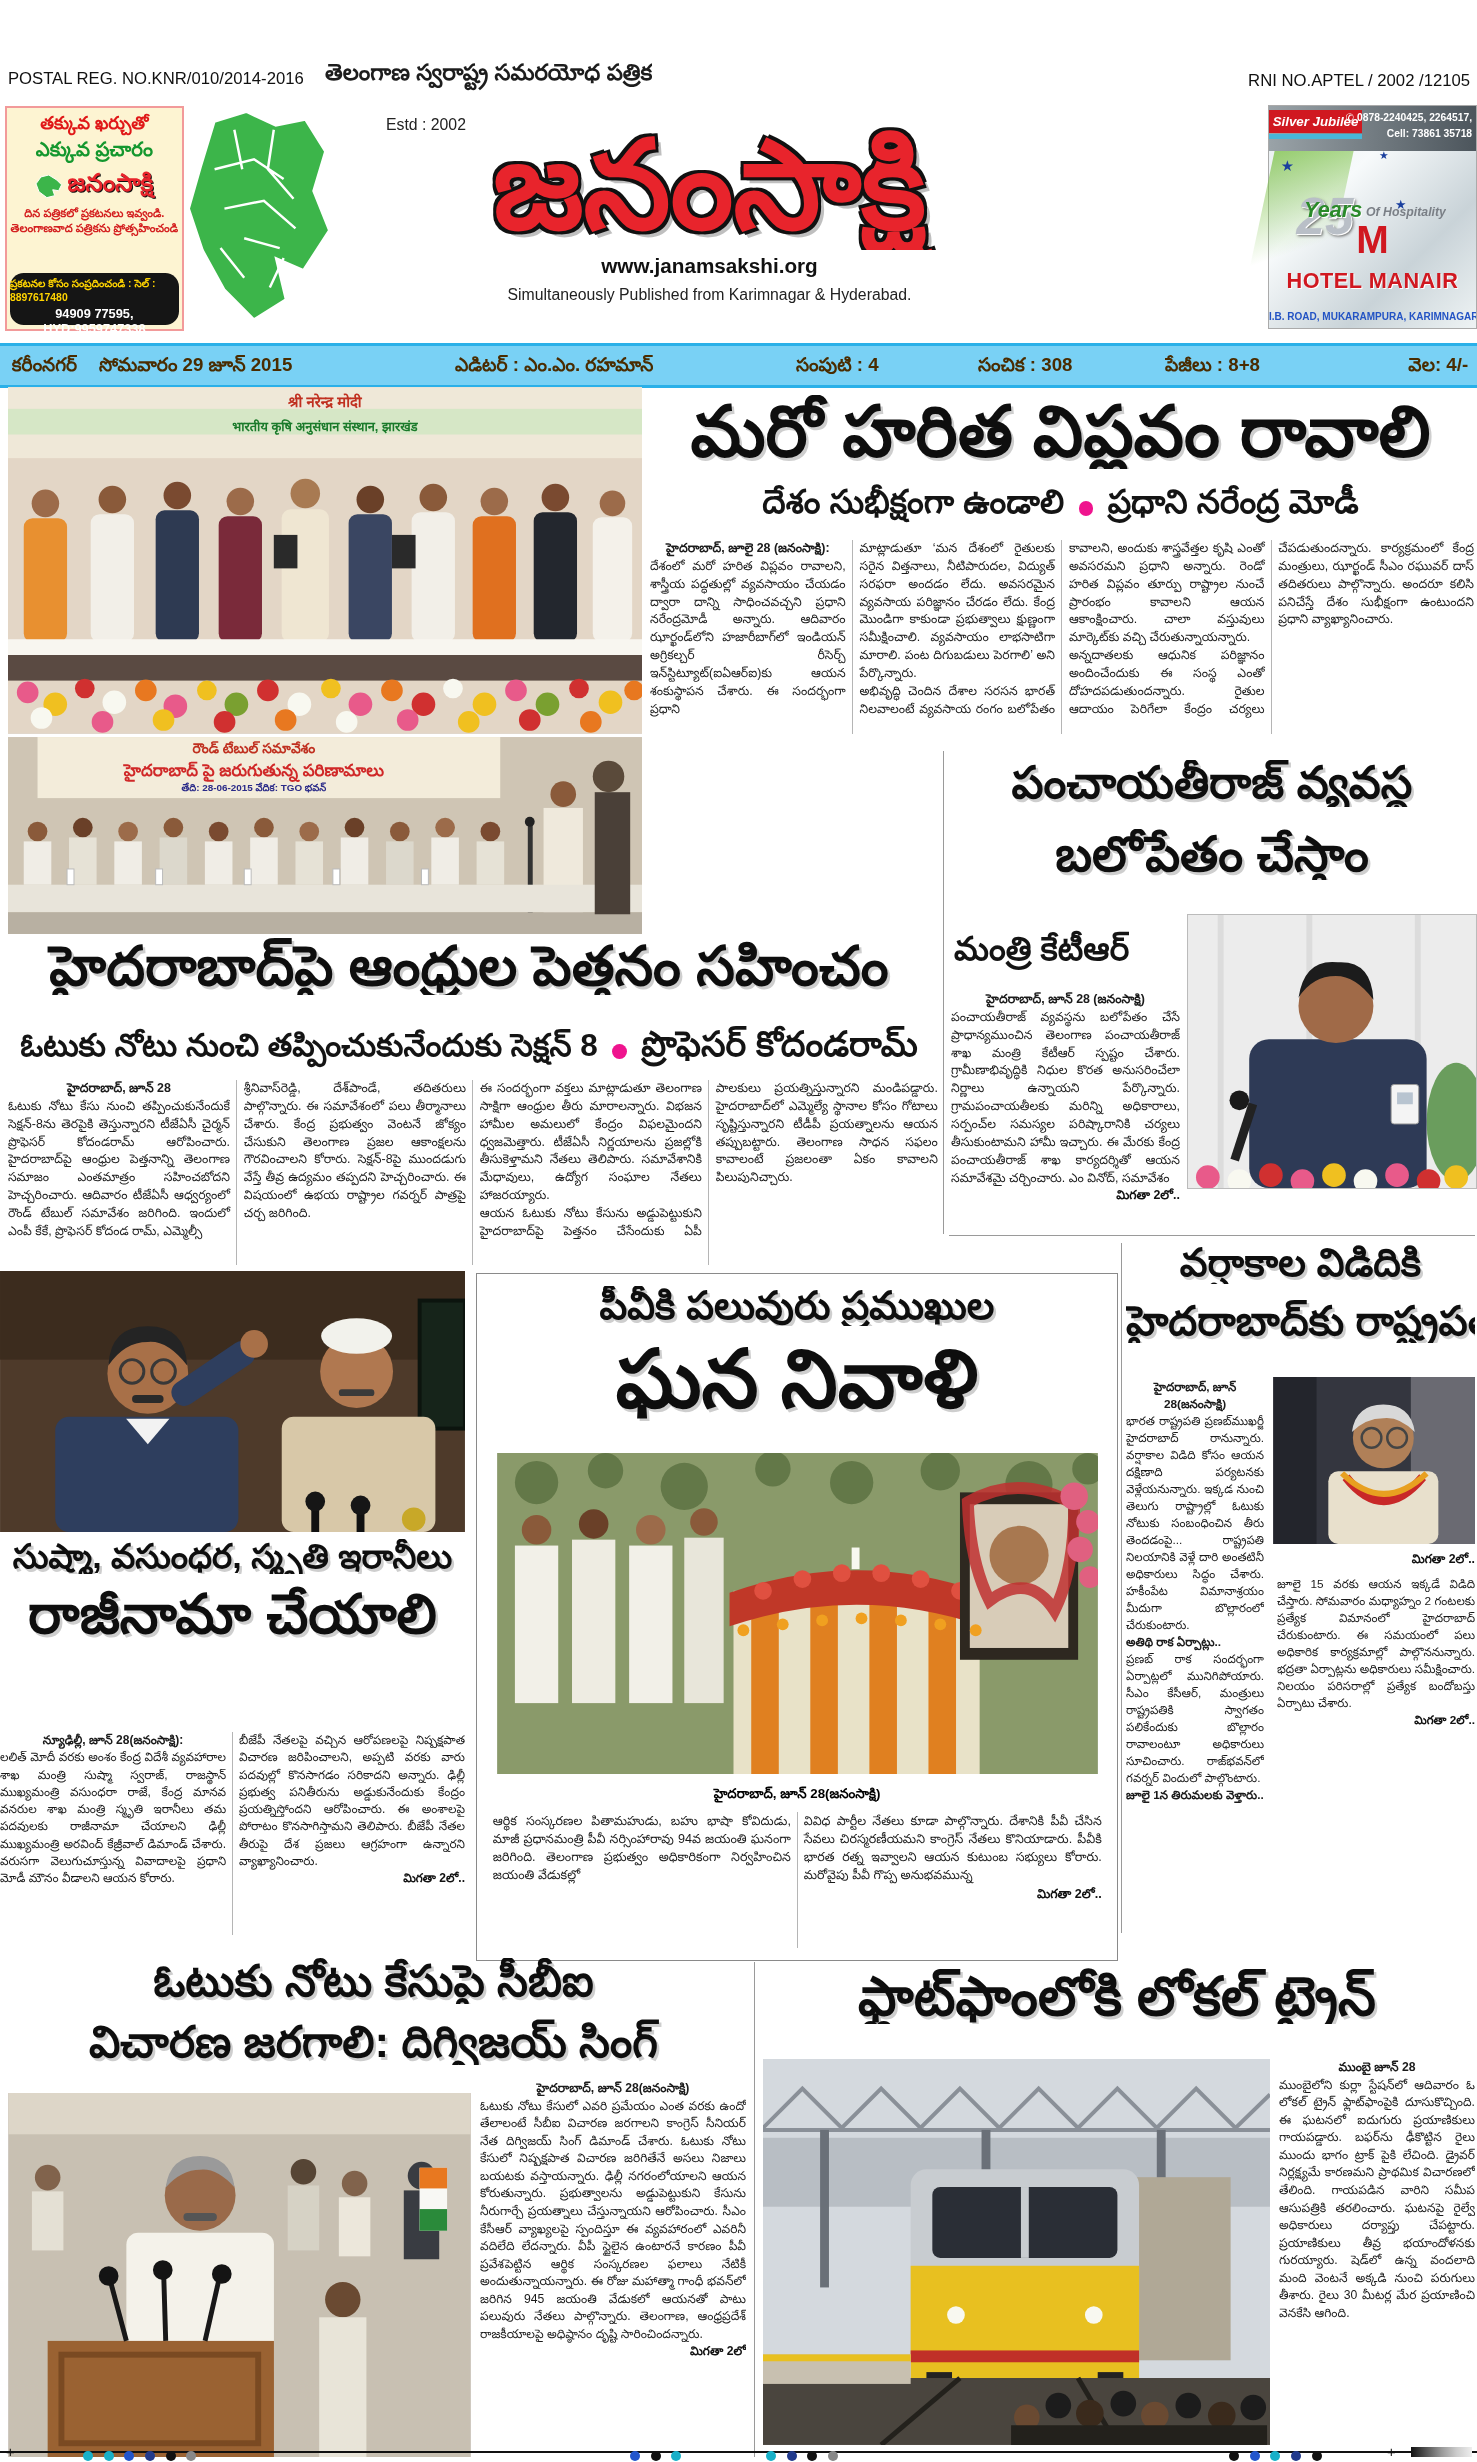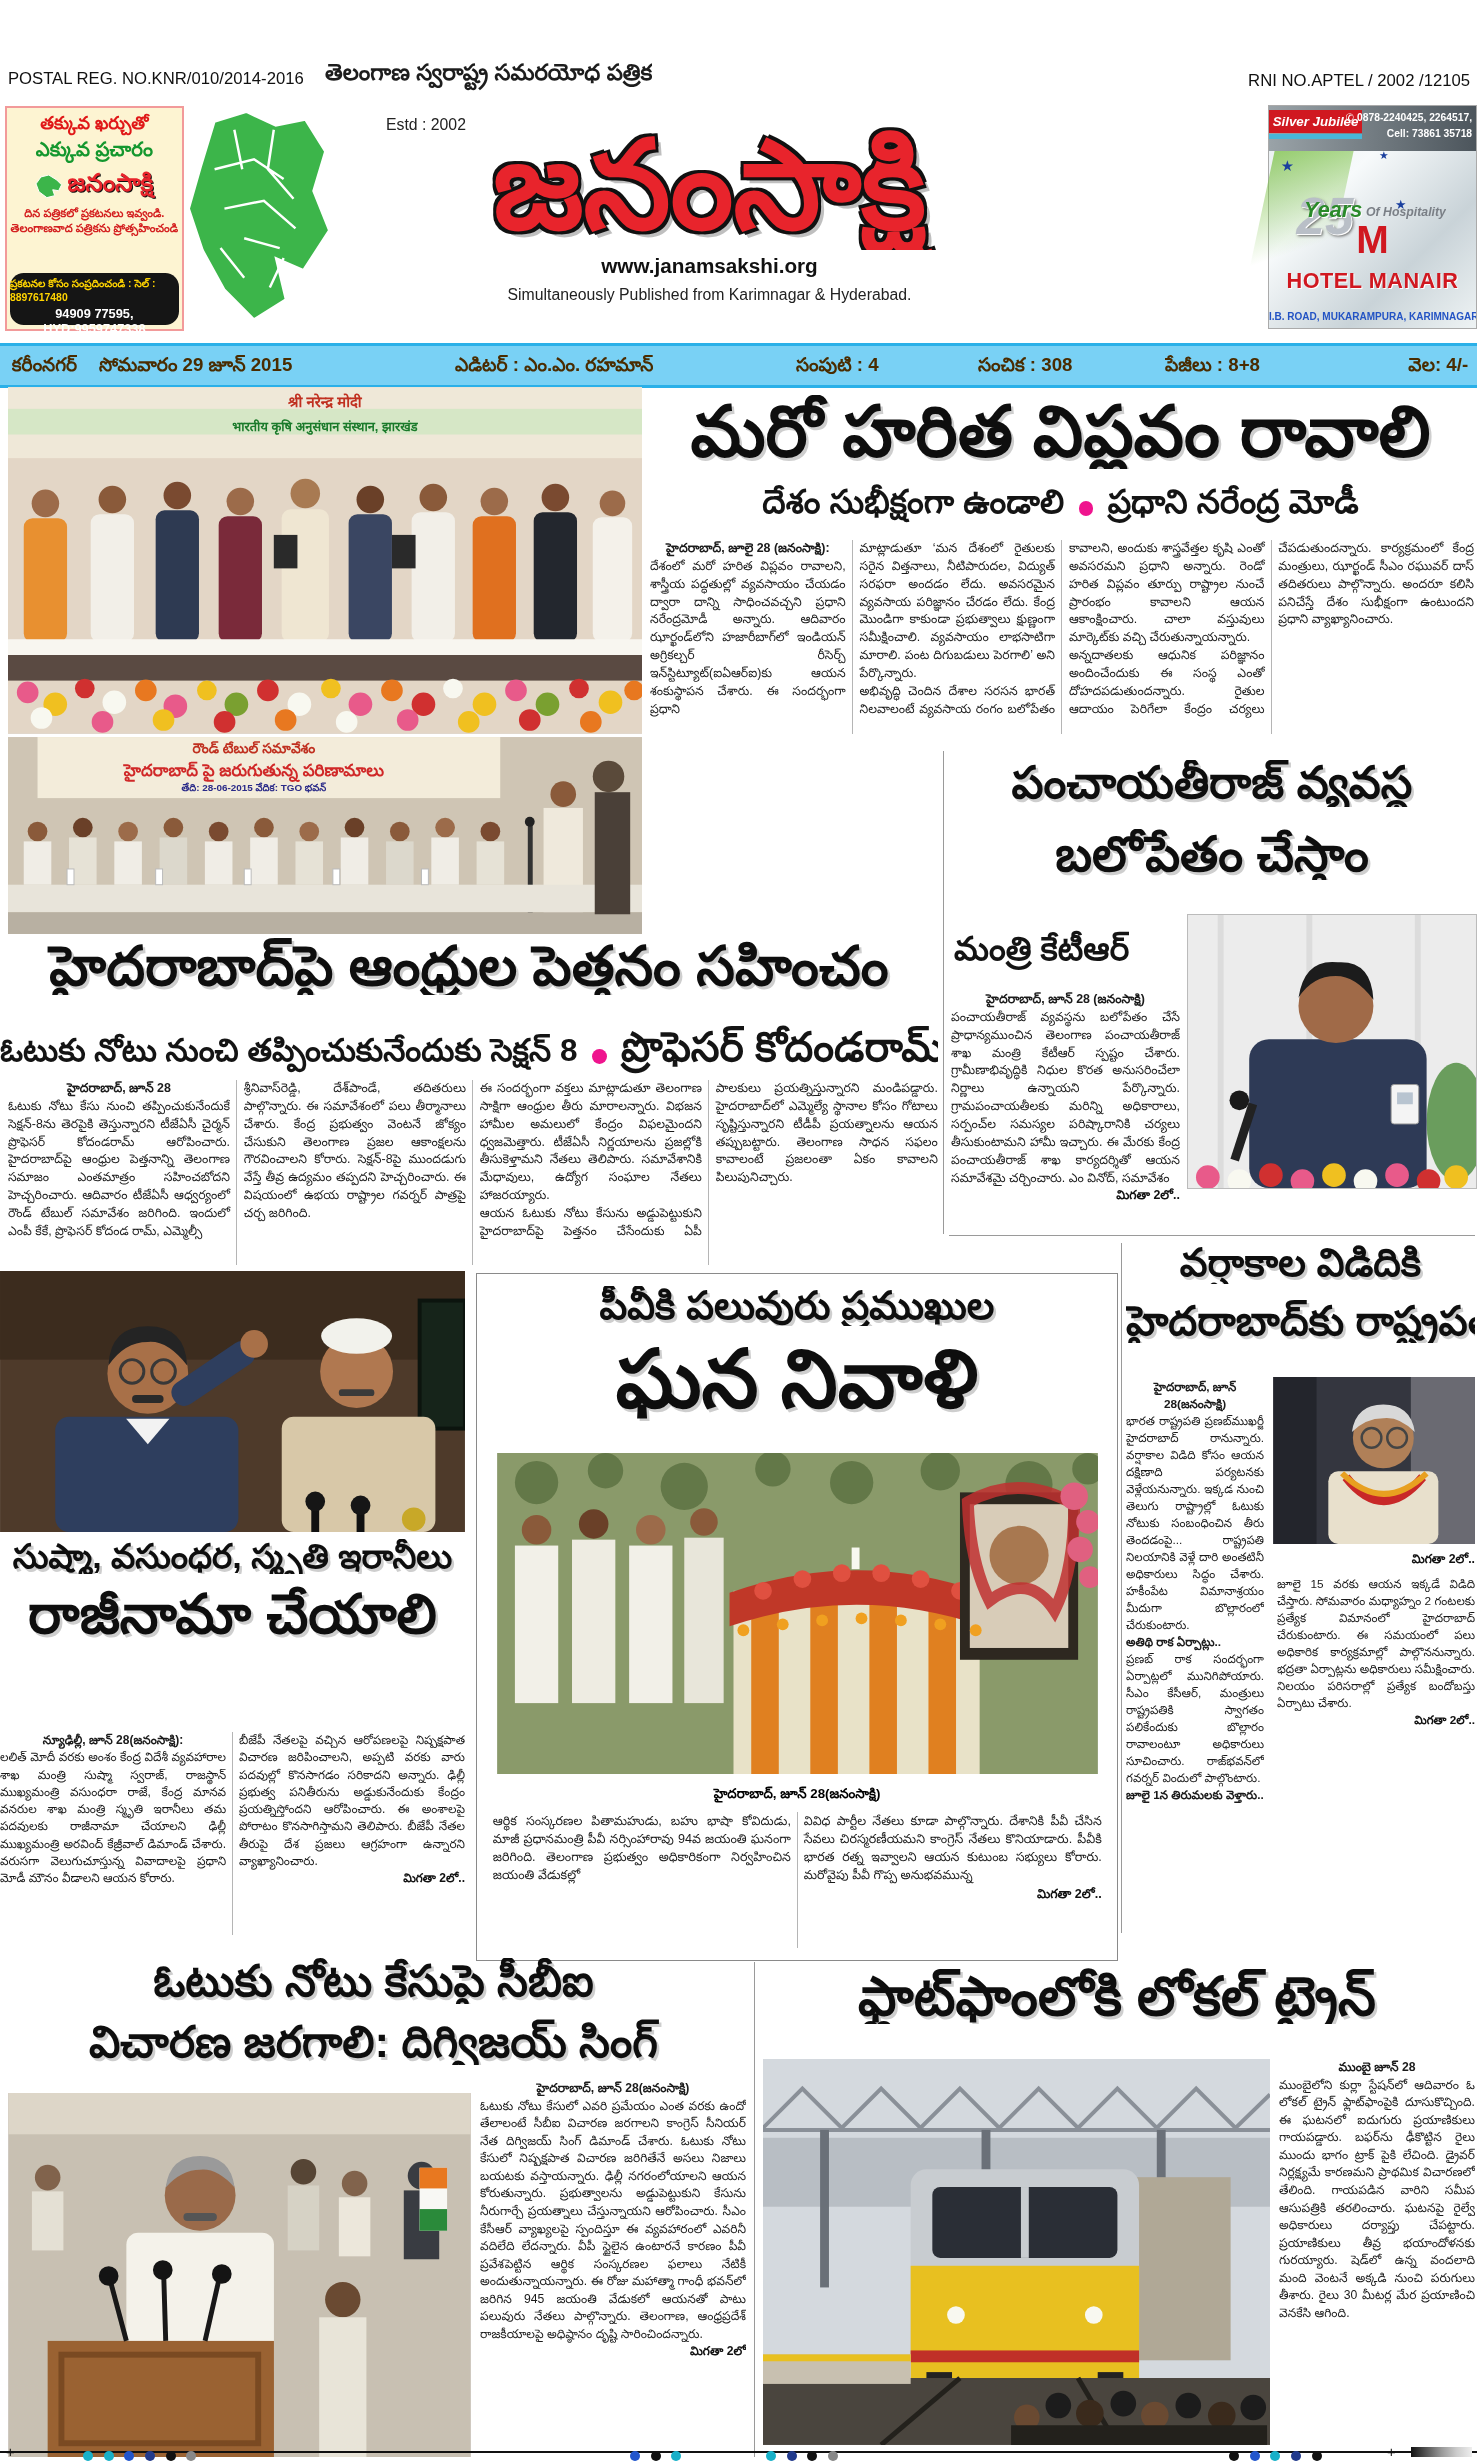--- a/index.html
+++ b/index.html
@@ -216,21 +216,21 @@
     </svg>
     <div class="ovl" style="left:39px;top:3.9px;width:414px;text-align:center;color:#c03020;font-size:13.8px;">రౌండ్ టేబుల్ సమావేశం</div>
     <div class="ovl" style="left:39px;top:23.6px;width:414px;text-align:center;color:#d02828;font-size:16.7px;">హైదరాబాద్ పై జరుగుతున్న పరిణామాలు</div>
     <div class="ovl" style="left:39px;top:45px;width:414px;text-align:center;color:#2a2a88;font-size:9.9px;">తేది: 28-06-2015  వేదిక: TGO భవన్</div>
   </div>
 
   <div class="abs hl nowrap" style="left:0px;top:938px;width:938px;font-size:55px;">హైదరాబాద్‌పై ఆంధ్రుల పెత్తనం సహించం</div>
   <div class="abs nowrap" style="left:0px;top:1024px;width:938px;text-align:center;">
     <span class="sub" style="font-size:31.5px;">ఓటుకు నోటు నుంచి తప్పించుకునేందుకు సెక్షన్ 8</span>
     <span class="bullet"></span>
-    <span class="sub" style="font-size:41px;">ప్రొఫెసర్ కోదండరామ్</span>
+    <span class="sub" style="font-size:35px;">ప్రొఫెసర్ కోదండరామ్</span>
   </div>
   <div class="abs bt cols4" style="left:7.9px;top:1080px;width:930px;height:185px;">
     <div class="dl">హైదరాబాద్, జూన్ 28</div>
     <div>ఓటుకు నోటు కేసు నుంచి తప్పించుకునేందుకే సెక్షన్-8ను తెరపైకి తెస్తున్నారని టీజేఏసీ చైర్మన్ ప్రొఫెసర్ కోదండరామ్ ఆరోపించారు. హైదరాబాద్‌పై ఆంధ్రుల పెత్తనాన్ని తెలంగాణ సమాజం ఎంతమాత్రం సహించబోదని హెచ్చరించారు. ఆదివారం టీజేఏసీ ఆధ్వర్యంలో రౌండ్ టేబుల్ సమావేశం జరిగింది. ఇందులో ఎంపీ కేకే, ప్రొఫెసర్ కోదండ రామ్, ఎమ్మెల్సీ</div>
     <div>శ్రీనివాస్‌రెడ్డి, దేశ్‌పాండే, తదితరులు పాల్గొన్నారు. ఈ సమావేశంలో పలు తీర్మానాలు చేశారు. కేంద్ర ప్రభుత్వం వెంటనే జోక్యం చేసుకుని తెలంగాణ ప్రజల ఆకాంక్షలను గౌరవించాలని కోరారు. సెక్షన్-8పై ముందడుగు వేస్తే తీవ్ర ఉద్యమం తప్పదని హెచ్చరించారు. ఈ విషయంలో ఉభయ రాష్ట్రాల గవర్నర్ పాత్రపై చర్చ జరిగింది.</div>
     <div>ఈ సందర్భంగా వక్తలు మాట్లాడుతూ తెలంగాణ సాక్షిగా ఆంధ్రుల తీరు మారాలన్నారు. విభజన హామీల అమలులో కేంద్రం విఫలమైందని ధ్వజమెత్తారు. టీజేఏసీ నిర్ణయాలను ప్రజల్లోకి తీసుకెళ్తామని నేతలు తెలిపారు. సమావేశానికి మేధావులు, ఉద్యోగ సంఘాల నేతలు హాజరయ్యారు.</div>
     <div>ఆయన ఓటుకు నోటు కేసును అడ్డుపెట్టుకుని హైదరాబాద్‌పై పెత్తనం చేసేందుకు ఏపీ పాలకులు ప్రయత్నిస్తున్నారని మండిపడ్డారు. హైదరాబాద్‌లో ఎమ్మెల్యే స్థానాల కోసం గోటాలు సృష్టిస్తున్నారని టీడీపీ ప్రయత్నాలను ఆయన తప్పుబట్టారు. తెలంగాణ సాధన సఫలం కావాలంటే ప్రజలంతా ఏకం కావాలని పిలుపునిచ్చారు.</div>
   </div>
 
   <div class="abs rule" style="left:943px;top:751px;width:1px;height:483px;"></div>

